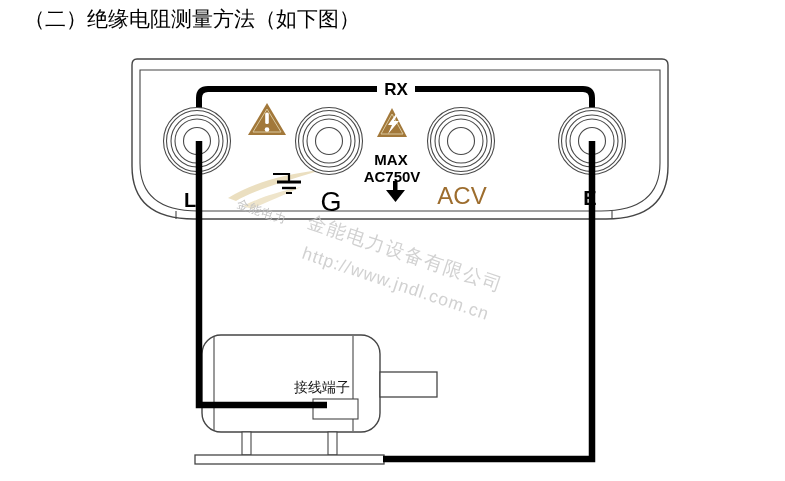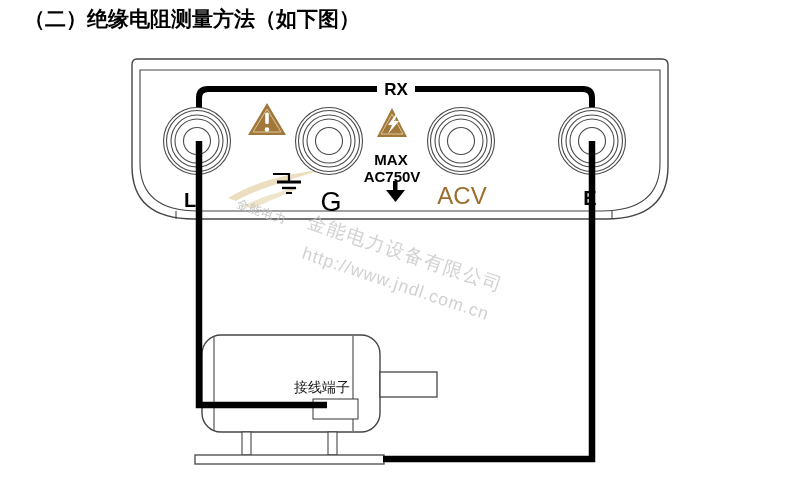--- a/index.html
+++ b/index.html
@@ -8,21 +8,21 @@
     width:785px;height:481px;
     background:#ffffff;
     overflow:hidden;
     font-family:"Liberation Sans","DejaVu Sans",sans-serif;
   }
   .page-title{
     position:absolute;
     left:24px;top:5px;
     margin:0;
     font-size:21px;
-    font-weight:bold;
+    font-weight:normal;
     color:#000000;
     font-family:"Liberation Sans","DejaVu Sans",sans-serif;
     white-space:nowrap;
   }
   svg{position:absolute;left:0;top:0;}
   svg text{font-family:"Liberation Sans","DejaVu Sans",sans-serif;}
 </style>
 </head>
 <body>
 

